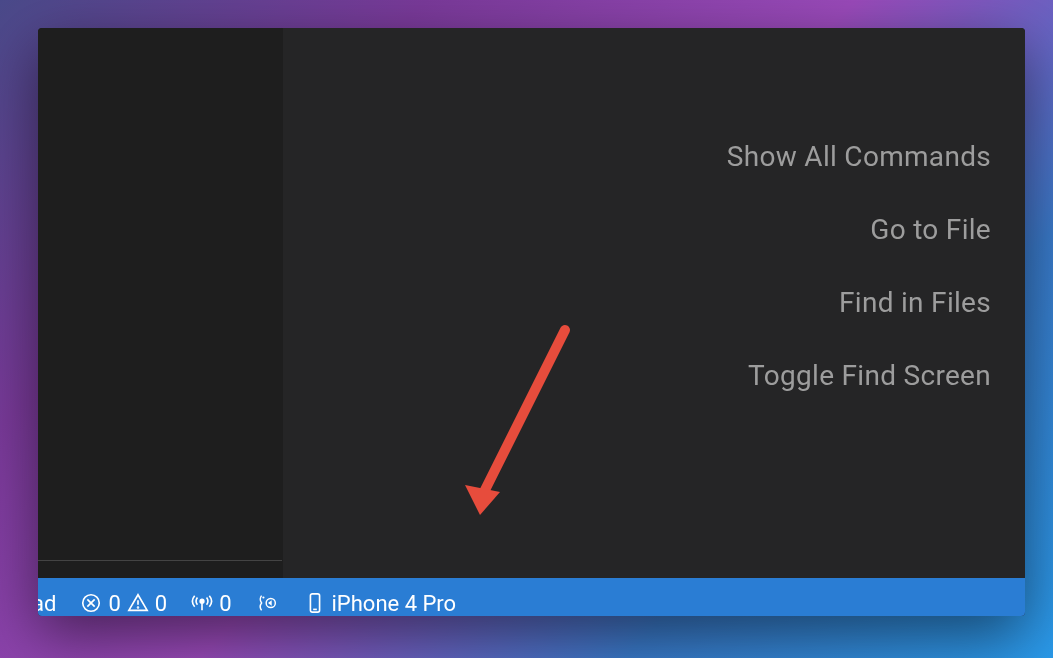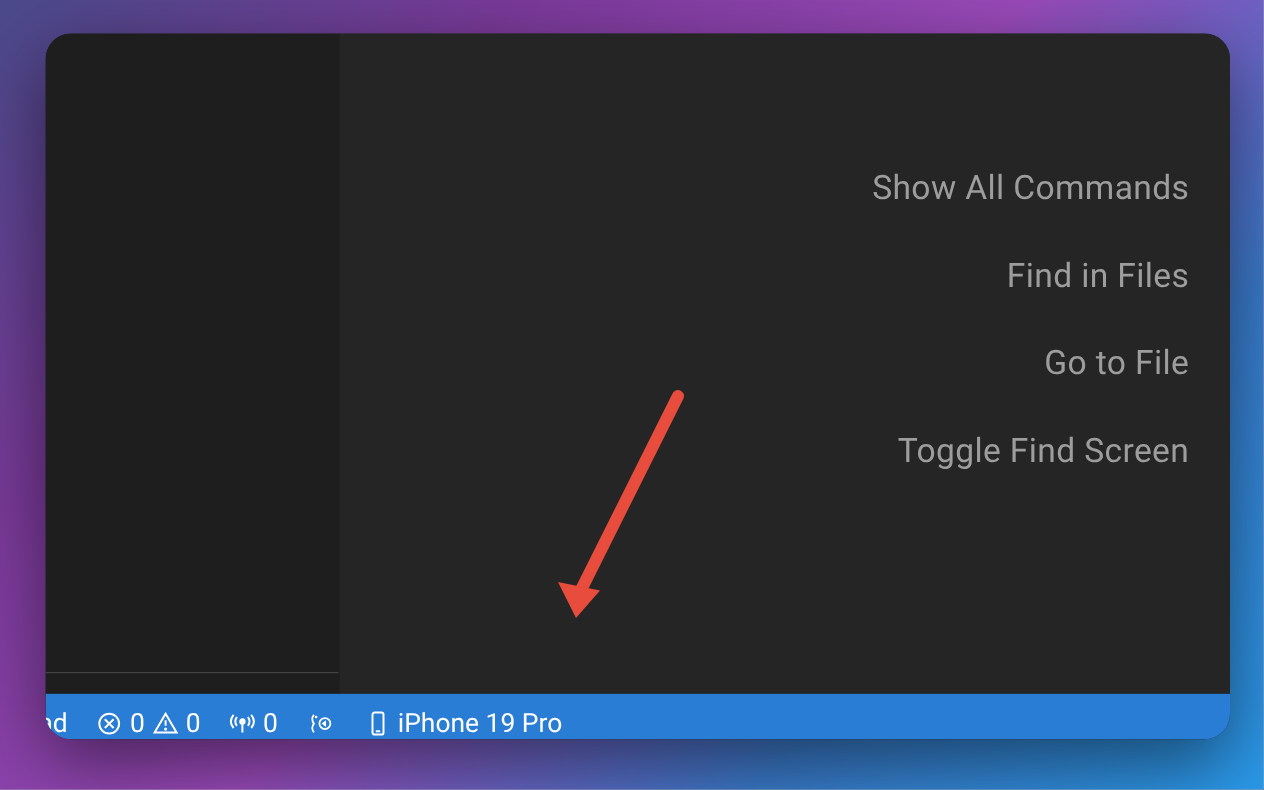--- a/index.html
+++ b/index.html
@@ -15,21 +15,21 @@
       position: relative;
       overflow: hidden;
     }
     .window {
       position: absolute;
       top: 28px;
       left: 38px;
       right: 28px;
       bottom: 42px;
       background: #252526;
-      border-radius: 21px;
+      border-radius: 4px;
       overflow: hidden;
       box-shadow: 0 20px 60px rgba(0,0,0,0.5);
       display: flex;
       flex-direction: column;
     }
     .editor-area {
       flex: 1;
       display: flex;
       position: relative;
     }
@@ -105,22 +105,22 @@
 <body>
 
 <div class="window">
   <div class="editor-area">
     <div class="sidebar-panel">
       <div class="sidebar-divider"></div>
     </div>
     <div class="welcome-area">
       <div class="command-list">
         <div class="command-item">Show All Commands</div>
+        <div class="command-item">Go to File</div>
         <div class="command-item">Find in Files</div>
-        <div class="command-item">Go to File</div>
         <div class="command-item">Toggle Find Screen</div>
       </div>
     </div>
   </div>
   <div class="status-bar">
     <div class="status-item status-item-partial">
       <span>ad</span>
     </div>
     <div class="status-item">
       <span class="icon-svg">
@@ -163,21 +163,21 @@
         </svg>
       </span>
     </div>
     <div class="status-item">
       <span class="icon-svg">
         <svg width="22" height="24" viewBox="0 0 24 24" fill="none" stroke="white" stroke-width="1.8">
           <rect x="7" y="2" width="10" height="20" rx="2"></rect>
           <line x1="10" y1="19" x2="14" y2="19"></line>
         </svg>
       </span>
-      <span>iPhone 19 Pro</span>
+      <span>iPhone 4 Pro</span>
     </div>
   </div>
 </div>
 
 <svg class="arrow-annotation" style="left:450px; top:320px;" width="140" height="210" viewBox="0 0 140 210">
   <defs>
     <marker id="arrowhead" markerWidth="12" markerHeight="12" refX="6" refY="6" orient="auto">
       <path d="M0,0 L12,6 L0,12 L3,6 Z" fill="#e74c3c"></path>
     </marker>
   </defs>

